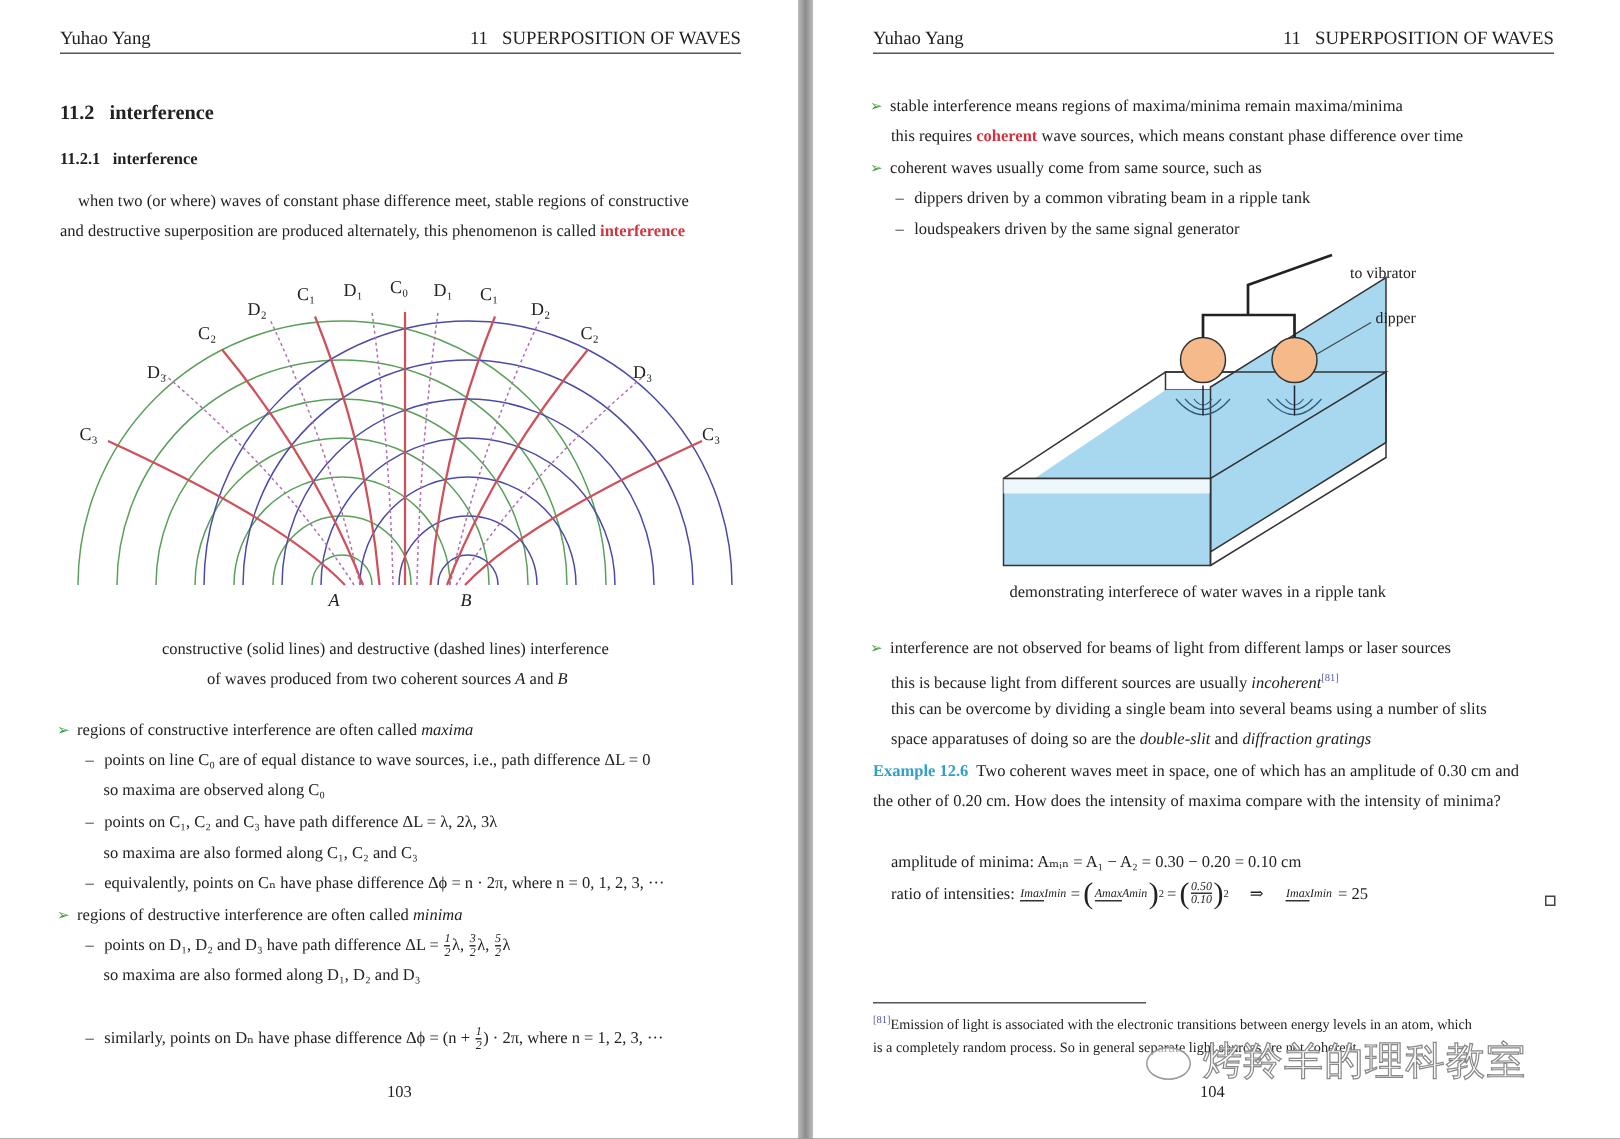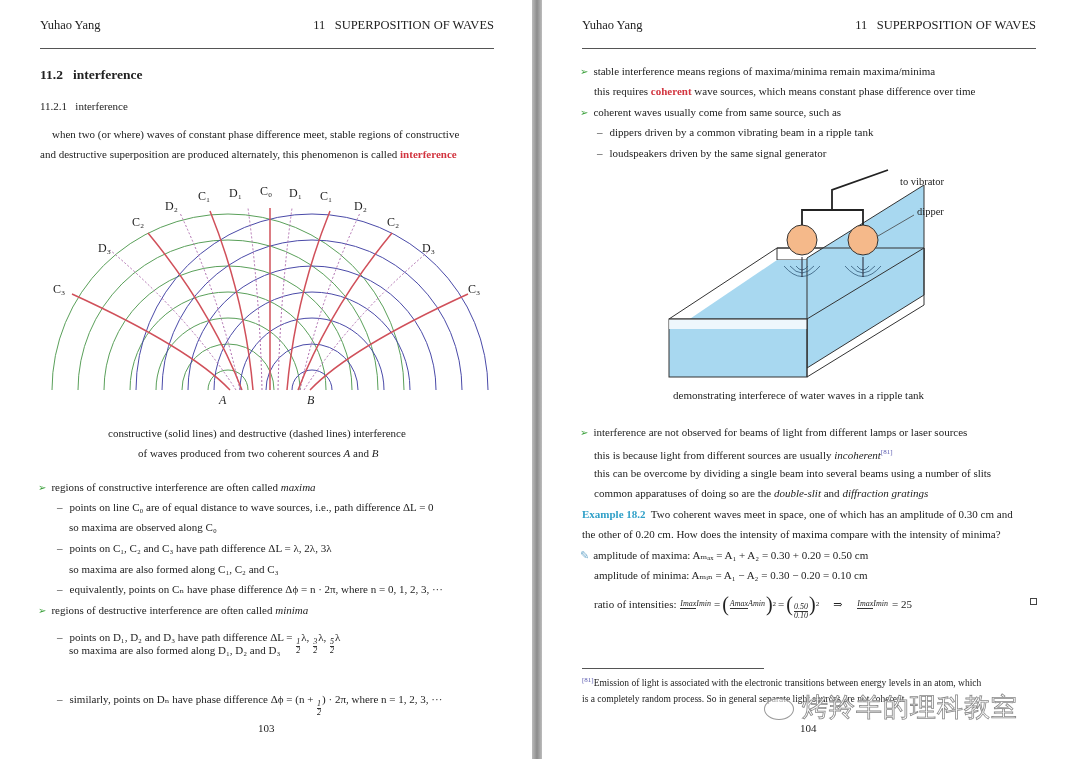--- a/index.html
+++ b/index.html
@@ -2,35 +2,35 @@
 <html><head>
 <meta charset="utf-8">
 <style>
   * { box-sizing: border-box; margin: 0; padding: 0; }
   html, body { width: 1080px; height: 759px; overflow: hidden; background: #9a9a9a; }
   body { position: relative; font-family: "Liberation Serif", "DejaVu Serif", serif; color: #222; }
   .page { position: absolute; top: 0; height: 759px; background: #fff; }
   #page-left { left: 0; width: 532px; }
   #page-right { left: 542px; width: 538px; }
   .divider { position: absolute; left: 532px; top: 0; width: 10px; height: 759px; background: linear-gradient(90deg,#bcbcbc,#8c8c8c 50%,#bcbcbc); }
-  .running-head { position: absolute; top: 18px; font-size: 12.5px; border-bottom: 1px solid #555; display: flex; justify-content: space-between; padding-bottom: 15px; }
+  .running-head { position: absolute; top: 18px; font-size: 12.5px; border-bottom: 1px solid #555; display: flex; justify-content: space-between; padding-bottom: 2px; }
   #page-left .running-head { left: 40px; width: 454px; }
   #page-right .running-head { left: 40px; width: 454px; }
   .abs { position: absolute; white-space: nowrap; }
   .sec { font-weight: bold; font-size: 13.5px; }
-  .subsec { font-weight: normal; font-size: 11px; }
+  .subsec { font-weight: bold; font-size: 11px; }
   .body { font-size: 11px; line-height: 16px; }
   .red { color: #d2343f; font-weight: bold; }
   .cyan { color: #30a0c8; font-weight: bold; }
   .arrow { color: #3aa03a; font-size: 10px; margin-right: 5px; }
   .dash { margin-right: 7px; }
   i { font-style: italic; }
   .frac { display: inline-block; vertical-align: middle; text-align: center; font-size: 8px; line-height: 8px; margin: 0 1px; }
   .frac span { display: block; font-style: italic; }
-  .frac .num { border-bottom: 0.8px solid #333; margin-top: 16px; }
+  .frac .num { border-bottom: 0.8px solid #333; }
   .pageno { font-size: 11px; }
   .fn { font-size: 9.5px; line-height: 20px; }
   .fn-rule { position: absolute; left: 40px; top: 668px; width: 182px; border-top: 1px solid #555; }
   .fnref { color: #5a5ab0; font-size: 7px; vertical-align: super; }
   .qed { display: inline-block; width: 7px; height: 7px; border: 1px solid #444; }
   .watermark { position: absolute; left: 260px; top: 690px; font-family: "DejaVu Sans", sans-serif; font-size: 26px; color: rgba(255,255,255,0.85); -webkit-text-stroke: 0.8px #888; letter-spacing: 1px; }
   .wm-bubble { position: absolute; left: 222px; top: 698px; width: 30px; height: 22px; border: 1px solid #999; border-radius: 50%; background: rgba(255,255,255,0.6); }
 </style>
 </head>
 <body>
@@ -206,31 +206,28 @@
   <div class="abs body" style="left:131px;top:387px">demonstrating interferece of water waves in a ripple tank</div>
 
   <div class="abs body" style="left:38px;top:424px">
     <span class="arrow">➢</span><span>interference are not observed for beams of light from different lamps or laser sources</span>
   </div>
   <div class="abs body" style="left:52px;top:444px">
     <span>this is because light from different sources are usually </span><i>incoherent</i><span class="fnref">[81]</span>
   </div>
   <div class="abs body" style="left:52px;top:465px">this can be overcome by dividing a single beam into several beams using a number of slits</div>
   <div class="abs body" style="left:52px;top:485px">
-    <span>common apparatuses of doing so are the </span><i>double-slit</i><span style="white-space:pre"> and </span><i>diffraction gratings</i>
+    <span>space apparatuses of doing so are the </span><i>double-slit</i><span style="white-space:pre"> and </span><i>diffraction gratings</i>
   </div>
 
   <div class="abs body" style="left:40px;top:506px">
-    <span class="cyan">Example 18.2</span><span style="white-space:pre">  Two coherent waves meet in space, one of which has an amplitude of 0.30 cm and</span>
+    <span class="cyan">Example 12.6</span><span style="white-space:pre">  Two coherent waves meet in space, one of which has an amplitude of 0.30 cm and</span>
   </div>
   <div class="abs body" style="left:40px;top:526px">the other of 0.20 cm. How does the intensity of maxima compare with the intensity of minima?</div>
 
-  <div class="abs body" style="left:38px;top:547px">
-    <span style="color:#7ab0d0;margin-right:4px">✎</span><span>amplitude of maxima: Aₘₐₓ = A₁ + A₂ = 0.30 + 0.20 = 0.50 cm</span>
-  </div>
   <div class="abs body" style="left:52px;top:567px">amplitude of minima: Aₘᵢₙ = A₁ − A₂ = 0.30 − 0.20 = 0.10 cm</div>
   <div class="abs body" style="left:52px;top:587px;display:flex;align-items:center">
     <span style="white-space:pre">ratio of intensities: </span>
     <span class="frac"><i class="num">Imax</i><i>Imin</i></span>
     <span style="margin:0 2px">=</span>
       <span style="font-size:20px">(</span>
     <span class="frac"><i class="num">Amax</i><i>Amin</i></span>
     <span style="font-size:20px">)</span>
       <sup style="font-size:7px">2</sup>
     <span style="margin:0 2px">=</span>

